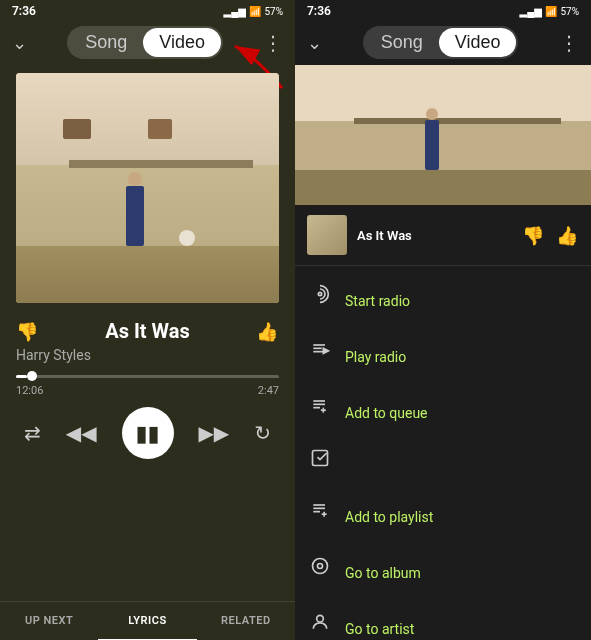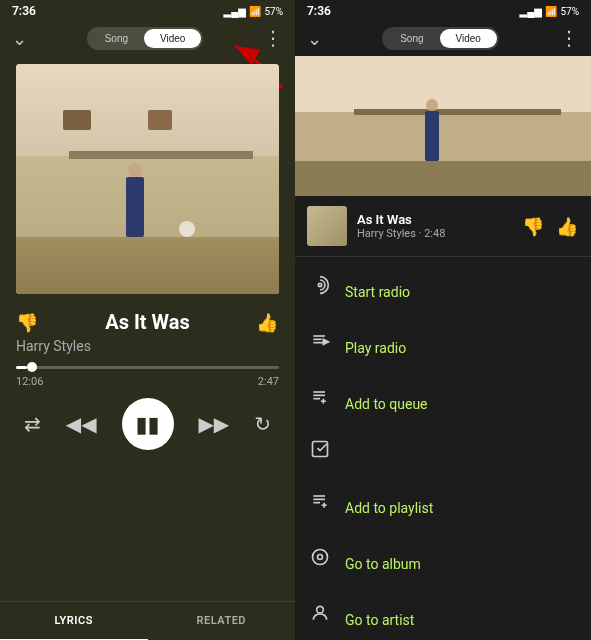--- a/index.html
+++ b/index.html
@@ -56,21 +56,21 @@
     }
     .tab-switcher {
       display: flex;
       background: rgba(255,255,255,0.15);
       border-radius: 20px;
       padding: 2px;
     }
     .tab-btn {
       padding: 4px 16px;
       border-radius: 18px;
-      font-size: 10px;
+      font-size: 18px;
       font-weight: 500;
       cursor: pointer;
       border: none;
       background: transparent;
       color: #ccc;
     }
     .tab-btn.active {
       background: #fff;
       color: #1a1a1a;
     }
@@ -497,20 +497,21 @@
     <span class="ctrl-icon">⇄</span>
     <span class="ctrl-icon">◀◀</span>
     <div class="play-pause-btn">
       <span class="icon">▮▮</span>
     </div>
     <span class="ctrl-icon">▶▶</span>
     <span class="ctrl-icon">↻</span>
   </div>
 
   <div class="bottom-tabs">
+    <div class="bottom-tab">UP NEXT</div>
     <div class="bottom-tab active">LYRICS</div>
     <div class="bottom-tab">RELATED</div>
   </div>
 </div>
 
 <div class="right-panel">
 
   <div class="right-status-bar">
     <span class="status-time">7:36</span>
     <div class="status-icons">
@@ -536,21 +537,20 @@
       <div class="video-floor"></div>
       <div class="video-shelf"></div>
       <div class="video-figure"></div>
     </div>
   </div>
 
   <div class="context-menu-header">
     <div class="song-thumb-small"></div>
     <div class="context-song-info">
       <div class="context-song-title">As It Was</div>
-      <div class="context-song-sub">Harry Styles · 2:48</div>
     </div>
     <div class="context-thumb-icons">
       <span>👎</span>
       <span>👍</span>
     </div>
   </div>
 
   <div class="menu-list">
 
     <div class="menu-item">

